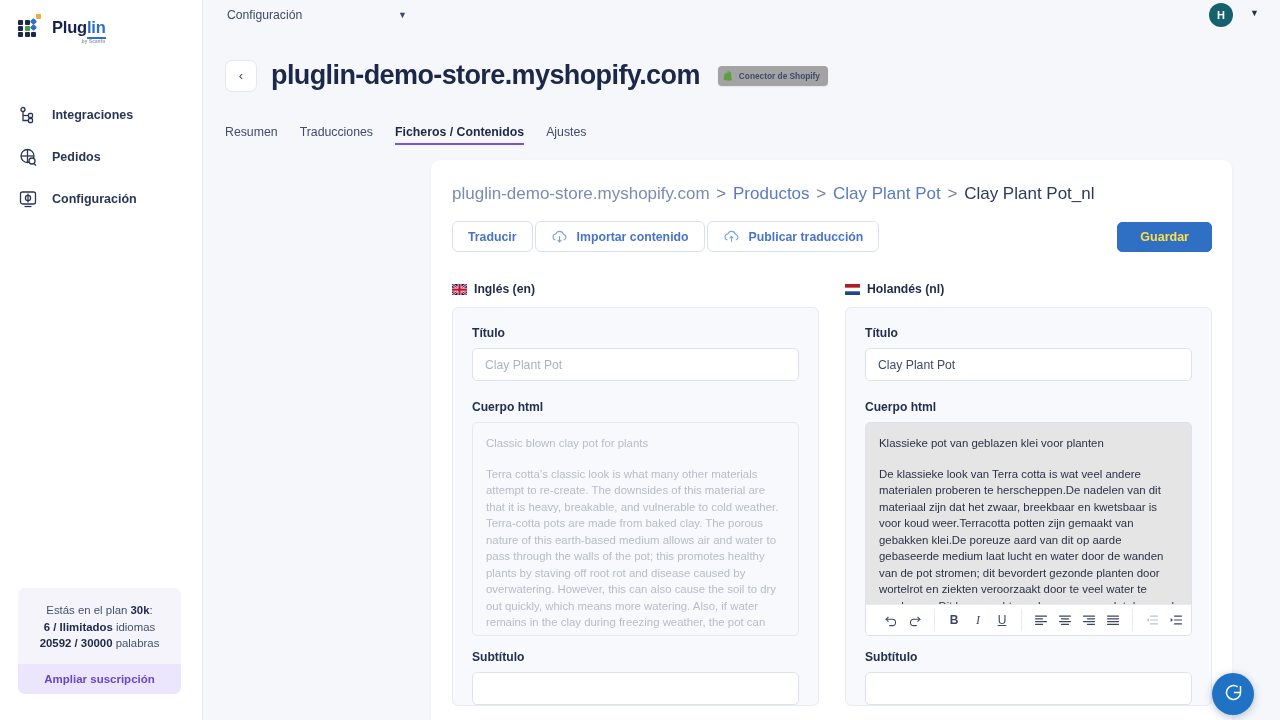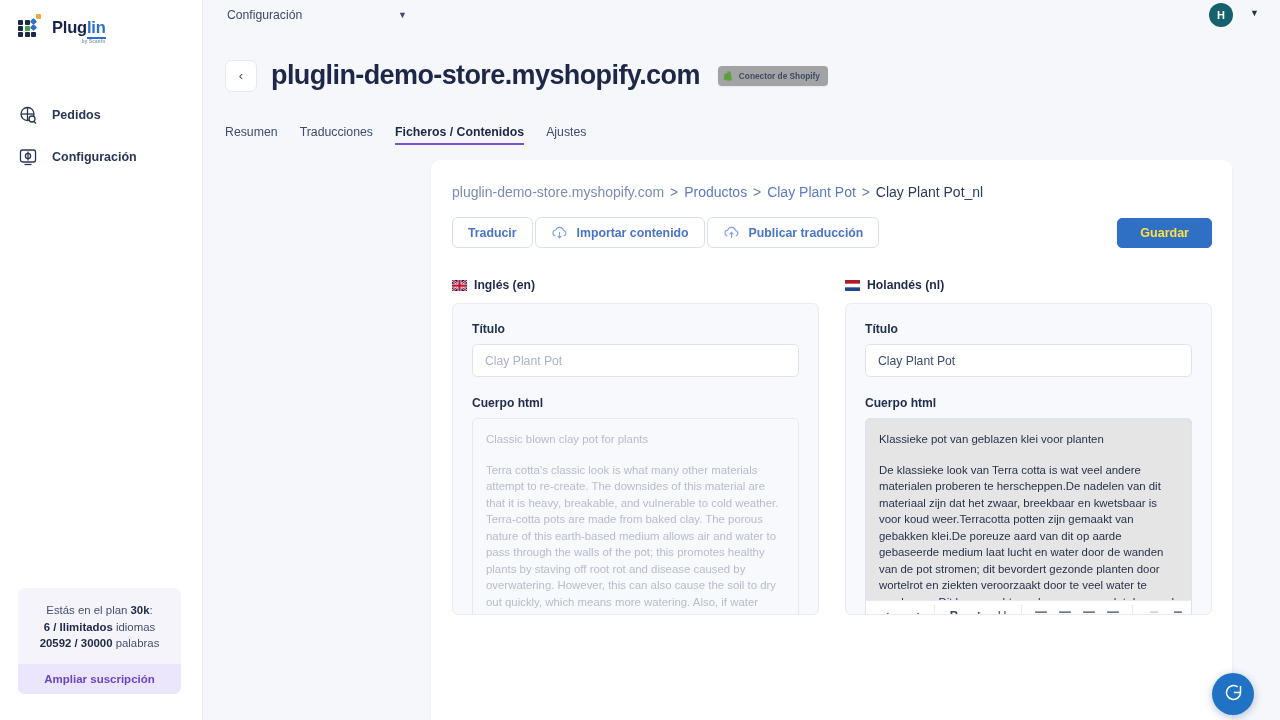--- a/index.html
+++ b/index.html
@@ -128,21 +128,21 @@
   .card {
     margin: 17px 24px 0 228px;
     margin-left: 0;
     position: absolute; left: 228px; right: 24px; top: 143px; bottom: -40px;
     background: #fff;
     border-radius: 9px;
     box-shadow: 0 1px 3px rgba(27,38,70,.07);
     padding: 24px 20px 0 21px;
   }
 
-  .crumb { font-size: 14px; color: #2c3a5c; }
+  .crumb { font-size: 17px; color: #2c3a5c; }
   .crumb a { color: #7b8bb3; text-decoration: none; cursor: pointer; }
   .crumb a.blue { color: #5b7ac4; }
   .crumb .sep { color: #6f7c9c; margin: 0 2px; }
 
   .btn-row { display: flex; align-items: center; margin-top: 17px; gap: 2px; }
   .btn {
     border: 1px solid #d9e0ec; background: #fff; border-radius: 6px;
     height: 31px; padding: 0 15px;
     display: inline-flex; align-items: center; gap: 9px;
     font-size: 12.3px; font-weight: bold; color: #4a74c9;
@@ -162,21 +162,21 @@
     display: flex; align-items: center; gap: 7px;
     font-size: 12.2px; font-weight: bold; color: #1f2a4a;
     margin-bottom: 11px;
   }
   .flag { width: 15px; height: 11px; border-radius: 1px; display: block; }
 
   .panel {
     border: 1px solid #e8ebf2;
     border-radius: 6px;
     padding: 18px 19px 0;
-    height: 312px; overflow: hidden;
+    height: 399px; overflow: hidden;
   }
   .panel.src { background: #f8f9fc; }
   .panel.dst { background: #f8f9fc; }
 
   .field-label {
     font-size: 12.1px; font-weight: bold; color: #22304f;
     margin-bottom: 8px;
   }
   .input {
     height: 33px; border: 1px solid #dde2ec; border-radius: 5px;
@@ -246,20 +246,32 @@
         <i style="left:0;top:18px;width:5px;height:5px;background:#1d2747"></i>
         <i style="left:6.5px;top:18px;width:5px;height:5px;background:#1d2747"></i>
         <i style="left:13px;top:18px;width:5px;height:5px;background:#1d2747"></i>
       </span>
       <span class="logo-text"><span>Plug</span><span class="accent">lin</span><span class="logo-sub">by Scanfo</span></span>
     </div>
 
     <nav class="nav">
 
 
+      <div class="nav-item">
+        <span class="nav-icon">
+          <svg viewBox="0 0 20 20" width="20" height="20" fill="none" stroke="currentColor" stroke-width="1.3">
+            <circle cx="5" cy="4.5" r="2"></circle>
+            <path d="M5 6.5 V15.5 H10"></path>
+            <path d="M5 10.5 H10"></path>
+            <rect x="10.5" y="8.5" width="4" height="4" rx="1"></rect>
+            <rect x="10.5" y="13.5" width="4" height="4" rx="1"></rect>
+          </svg>
+        </span>
+        <span>Integraciones</span>
+      </div>
 
       <div class="nav-item">
         <span class="nav-icon">
           <svg viewBox="0 0 20 20" width="20" height="20" fill="none" stroke="currentColor" stroke-width="1.3">
             <circle cx="9.5" cy="9" r="6.5"></circle>
             <line x1="3" y1="9" x2="16" y2="9"></line>
             <line x1="9.5" y1="2.5" x2="9.5" y2="15.5"></line>
             <circle cx="14" cy="14" r="3" fill="#fff"></circle>
             <line x1="16" y1="16.5" x2="18" y2="18.5"></line>
           </svg>

